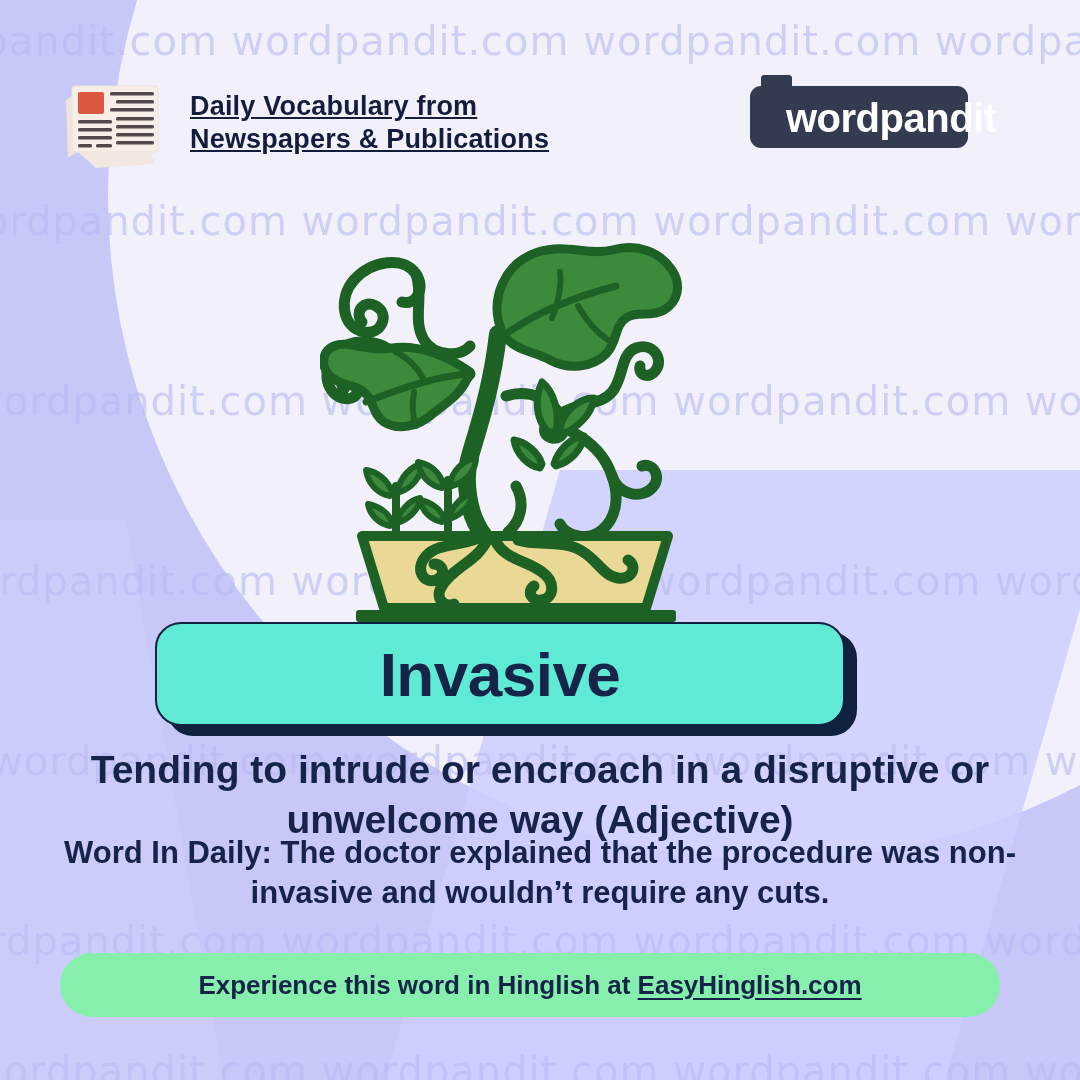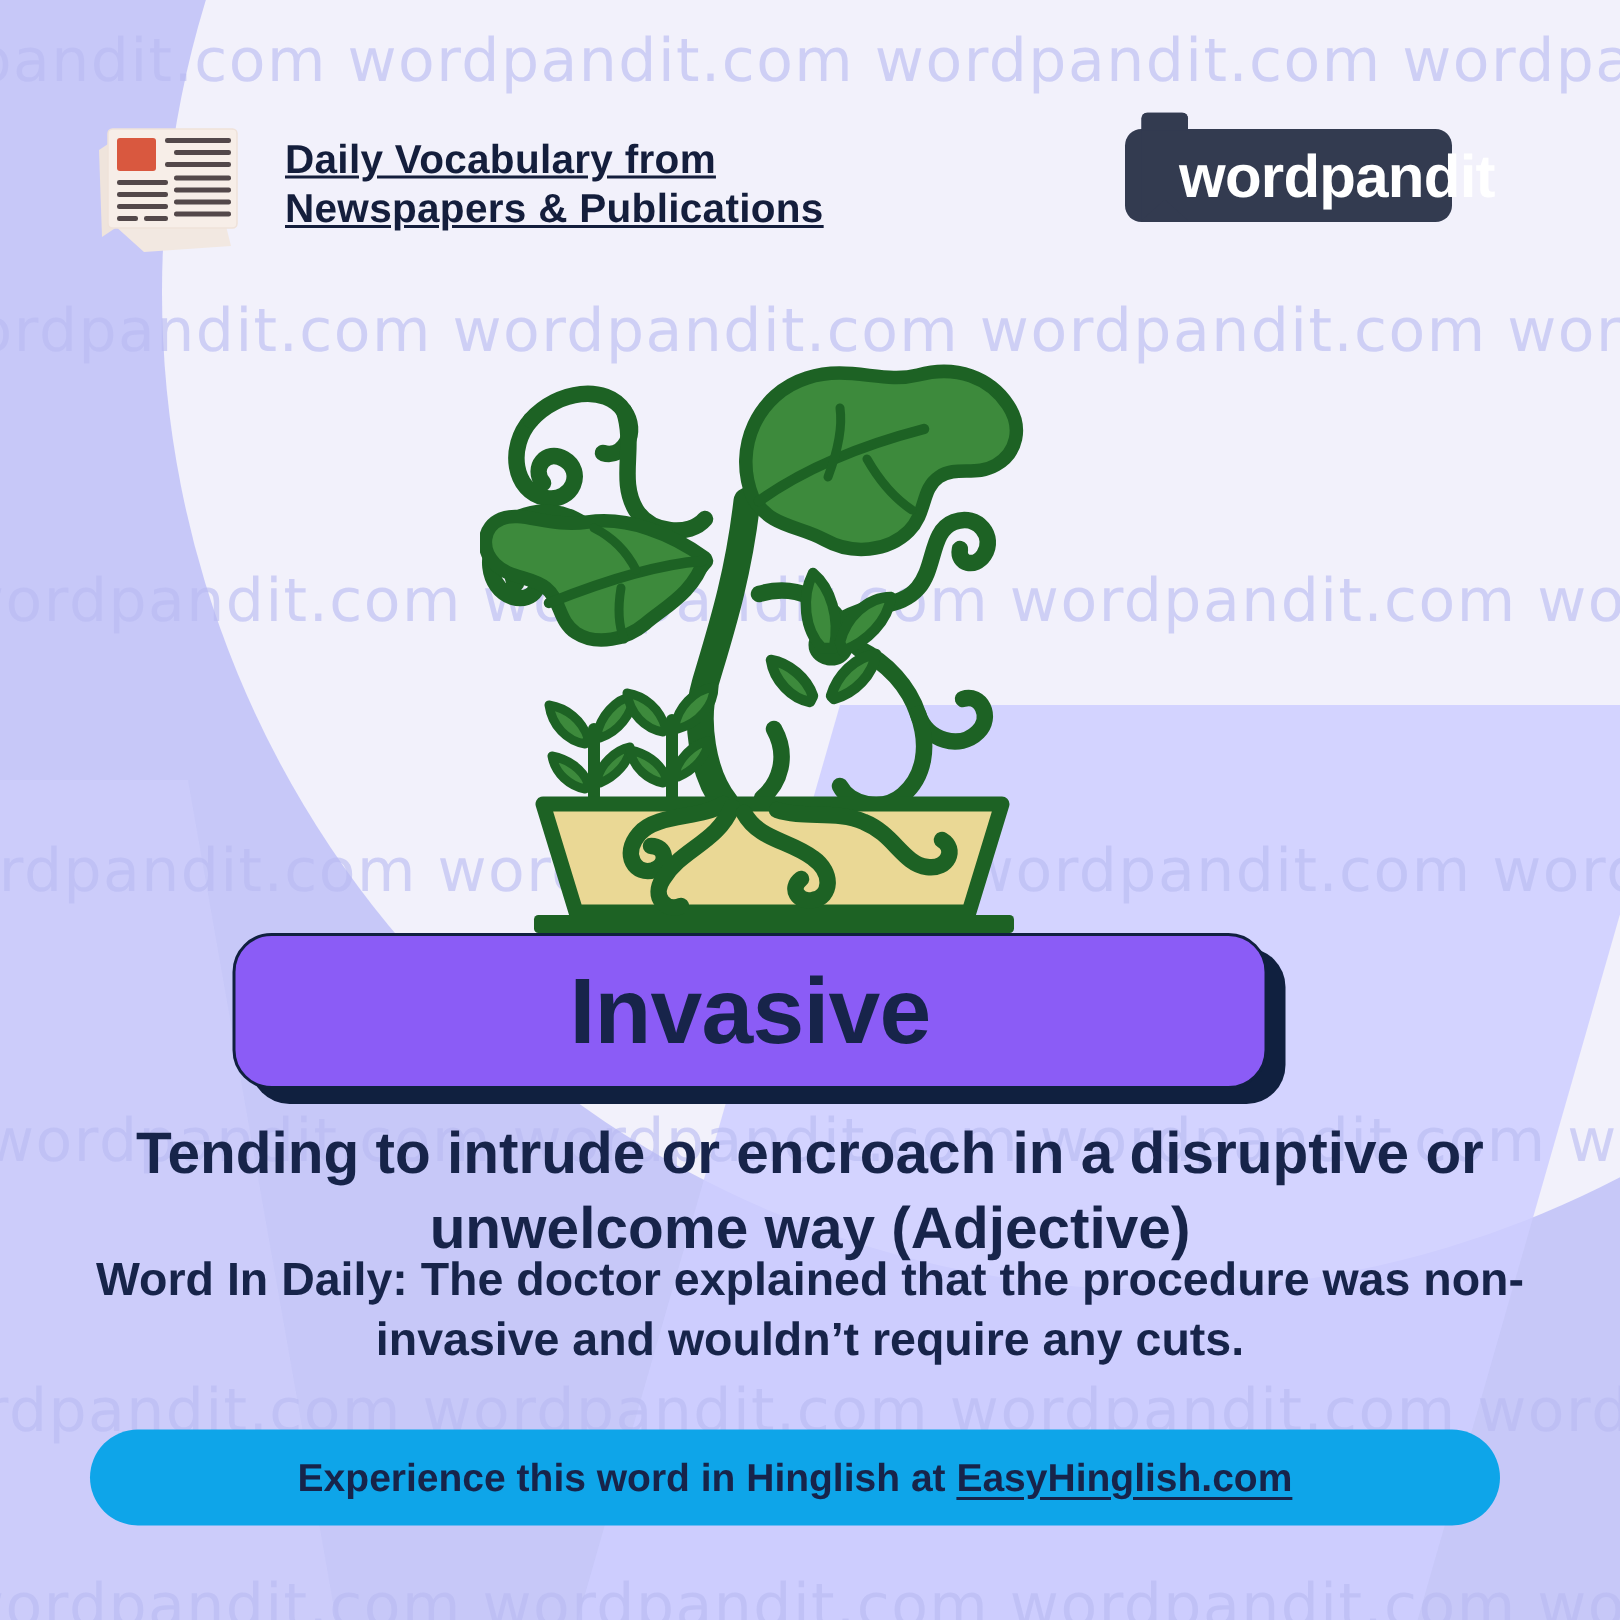--- a/index.html
+++ b/index.html
@@ -149,21 +149,21 @@
     width: 690px;
     height: 104px;
     background: #10203f;
     border-radius: 26px;
   }
   .word-card {
     position: absolute;
     left: 0; top: 0;
     width: 686px;
     height: 100px;
-    background: #8b5cf6;
+    background: #5eead4;
     border: 2px solid #10203f;
     border-radius: 26px;
     display: flex;
     align-items: center;
     justify-content: center;
   }
   .word-text {
     font-size: 62px;
     font-weight: bold;
     color: #17244a;
@@ -194,21 +194,21 @@
     color: #17244a;
   }
 
   
   .footer-pill {
     position: absolute;
     left: 60px;
     top: 953px;
     width: 940px;
     height: 64px;
-    background: #0ea5e9;
+    background: #86efac;
     border-radius: 32px;
     display: flex;
     align-items: center;
     justify-content: center;
   }
   .footer-text {
     font-size: 26px;
     font-weight: bold;
     color: #17244a;
   }

